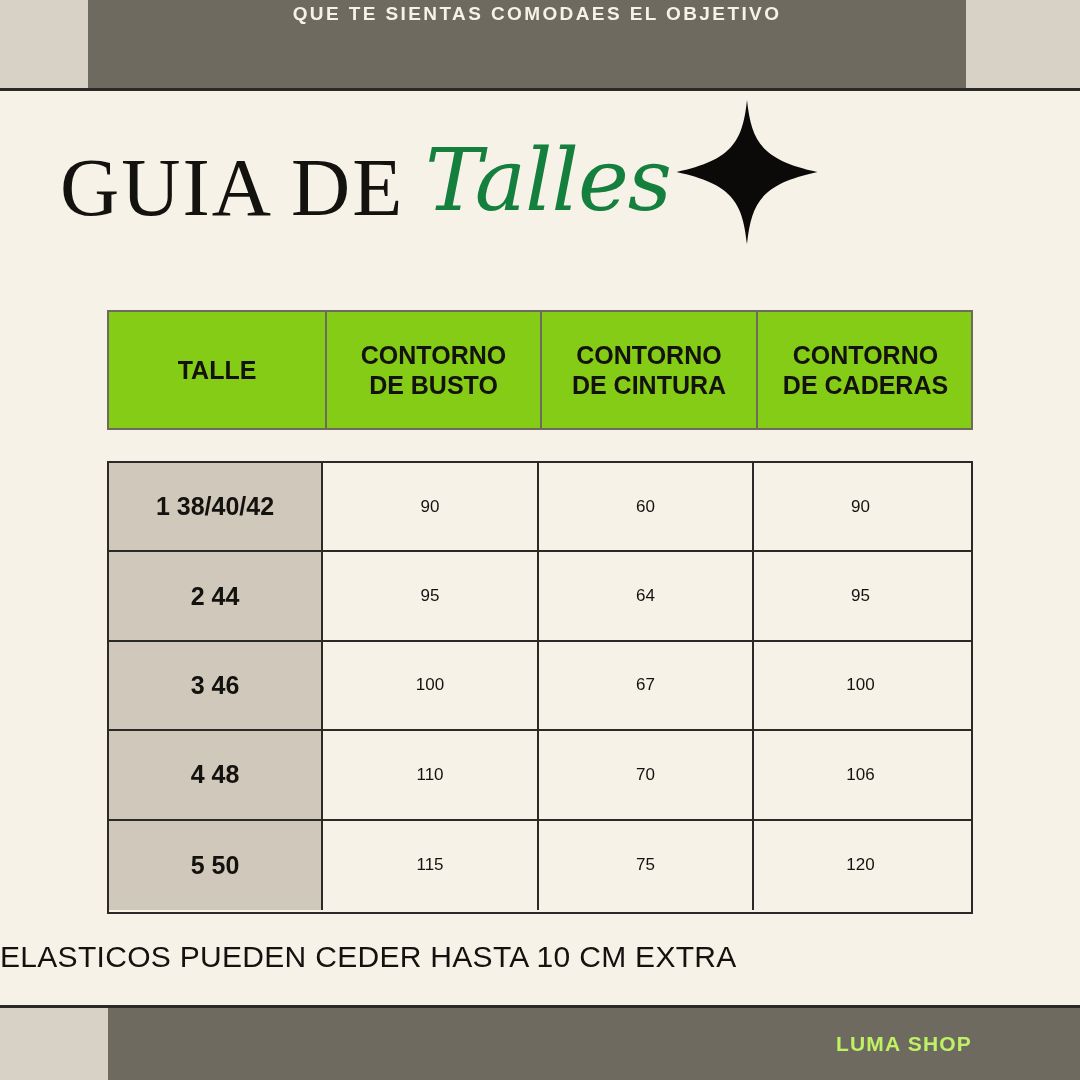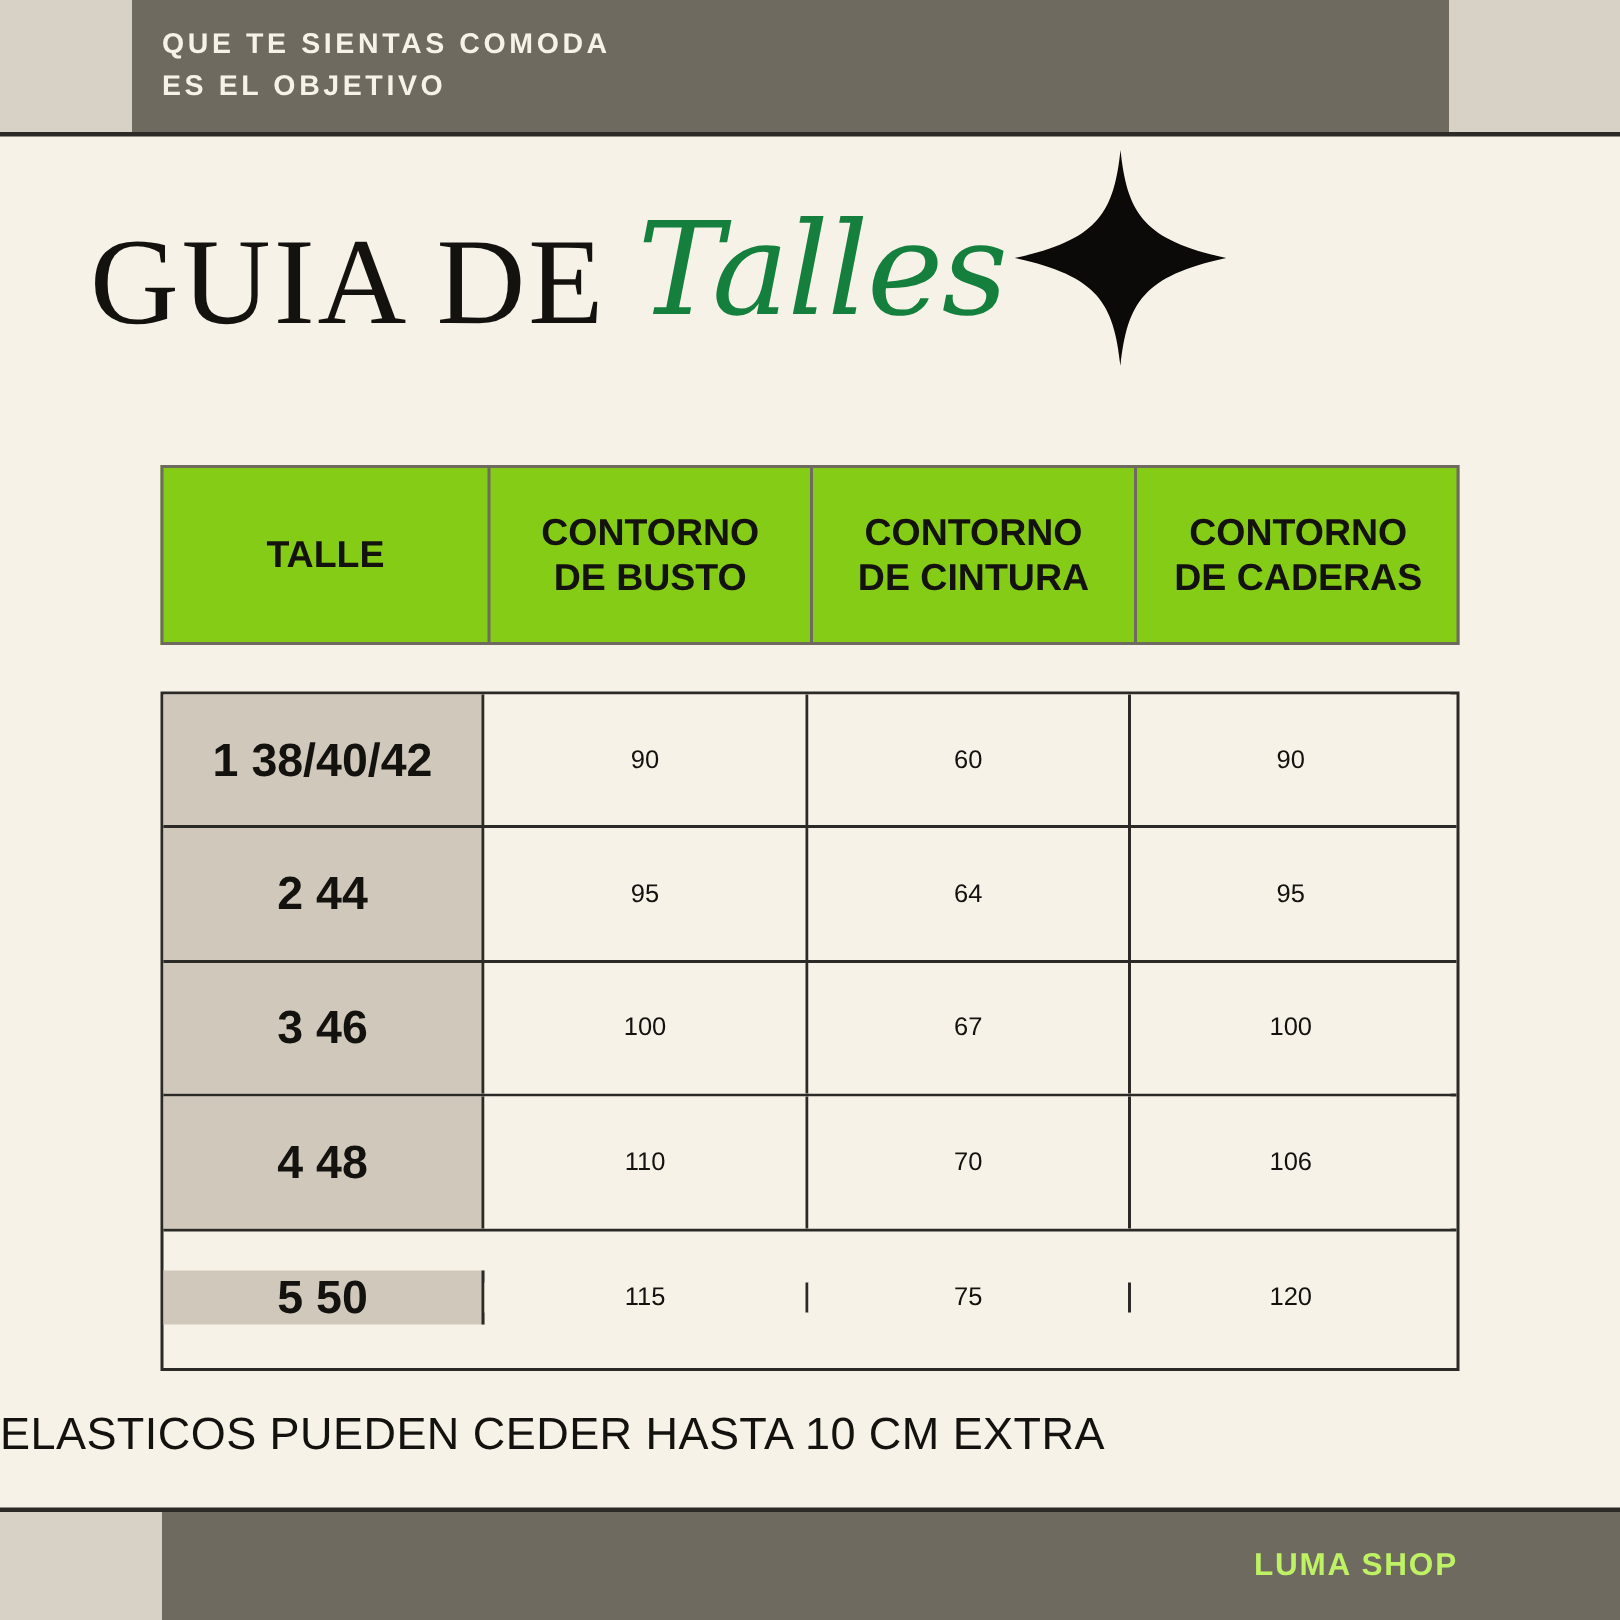--- a/index.html
+++ b/index.html
@@ -32,21 +32,20 @@
     background: #d8d2c6;
   }
   .top-bar {
     position: absolute;
     top: 0;
     left: 88px;
     width: 878px;
     height: 88px;
     background: #6f6a60;
     display: flex;
-    flex-direction: column;
     justify-content: center;
     padding-left: 20px;
     box-sizing: border-box;
   }
   .top-bar-line {
     color: #f7f2e8;
     font-size: 19px;
     font-weight: bold;
     letter-spacing: 2.4px;
     line-height: 28px;
@@ -138,37 +137,37 @@
     height: 453px;
     border: 2px solid #2c2a26;
     box-sizing: border-box;
   }
   .body-row {
     display: flex;
     height: 89.4px;
     border-bottom: 2px solid #2c2a26;
     box-sizing: border-box;
   }
-  .body-row:last-child { border-bottom: none; align-items: center; }
+  .body-row:last-child { border-bottom: none; }
   .cell {
     display: flex;
     align-items: center;
     justify-content: center;
     text-align: center;
     box-sizing: border-box;
     border-right: 2px solid #2c2a26;
     font-size: 17px;
     color: #14120f;
   }
   .cell:last-child { border-right: none; }
   .cell-size {
     width: 214px;
     background: #cfc8bb;
     font-weight: bold;
-    font-size: 31px;
+    font-size: 25px;
   }
   .cell-val { width: 216px; background: #f7f2e8; }
   .cell-val-2 { width: 215px; background: #f7f2e8; }
   .cell-val-3 { width: 213px; background: #f7f2e8; }
 
   
   .note {
     position: absolute;
     top: 940px;
     left: 0;

